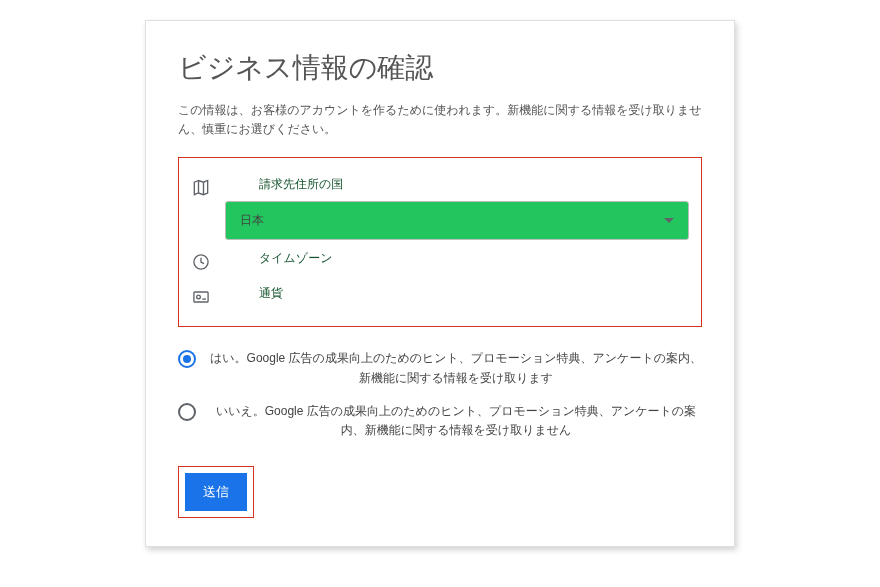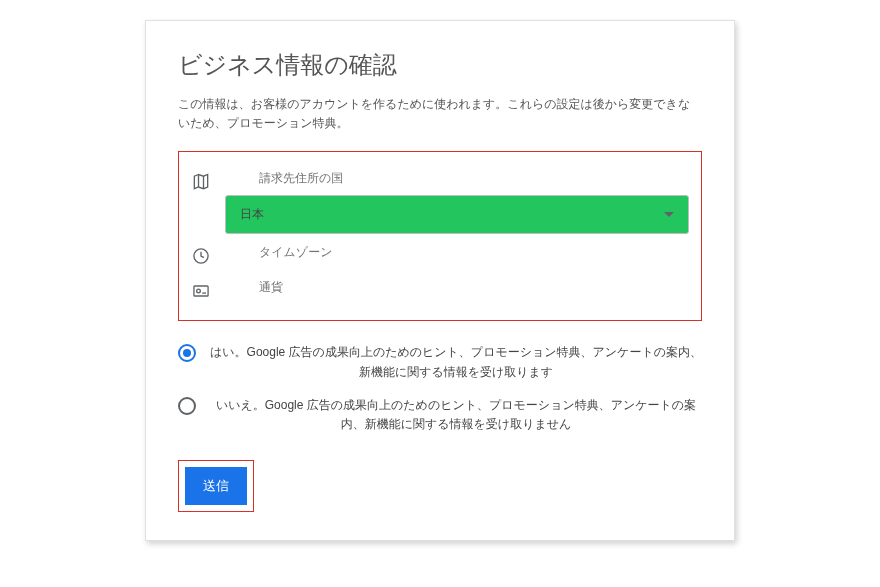--- a/index.html
+++ b/index.html
@@ -11,21 +11,21 @@
       justify-content: center;
     }
     .card {
       width: 590px;
       background: #fff;
       border: 1px solid #e0e0e0;
       box-shadow: 2px 3px 6px rgba(0,0,0,0.18);
       padding: 28px 32px 28px 32px;
     }
     .title {
-      font-size: 24px;
+      font-size: 28px;
       color: #555;
       font-weight: 400;
       margin-bottom: 14px;
     }
     .description {
       font-size: 12px;
       color: #555;
       line-height: 1.6;
       margin-bottom: 18px;
     }
@@ -45,21 +45,21 @@
       flex-shrink: 0;
       color: #5f6368;
       margin-top: 2px;
     }
     .field-content {
       flex: 1;
       margin-left: 14px;
     }
     .field-label {
       font-size: 12px;
-      color: #737373;
+      color: #14532d;
       margin-bottom: 8px;
       padding-left: 34px;
     }
     .select {
       width: 100%;
       border: 1px solid #bdbdbd;
       border-radius: 3px;
       padding: 10px 14px;
       font-size: 12px;
       color: #444;
@@ -137,21 +137,21 @@
       padding: 10px 14px;
       cursor: pointer;
     }
     svg { display: block; }
   </style>
 </head>
 <body>
 
 <div class="card">
   <h1 class="title">ビジネス情報の確認</h1>
-  <p class="description">この情報は、お客様のアカウントを作るために使われます。これらの設定は後から変更できないため、プロモーション特典。</p>
+  <p class="description">この情報は、お客様のアカウントを作るために使われます。新機能に関する情報を受け取りません、慎重にお選びください。</p>
 
   <div class="highlight-box">
 
     <div class="field">
       <span class="field-icon">
         <svg viewBox="0 0 24 24" width="20" height="20" fill="none" stroke="#5f6368" stroke-width="1.6">
           <path d="M9 3 L4 5 L4 20 L9 18 L15 20 L20 18 L20 3 L15 5 L9 3 Z"></path>
           <path d="M9 3 L9 18 M15 5 L15 20"></path>
         </svg>
       </span>

